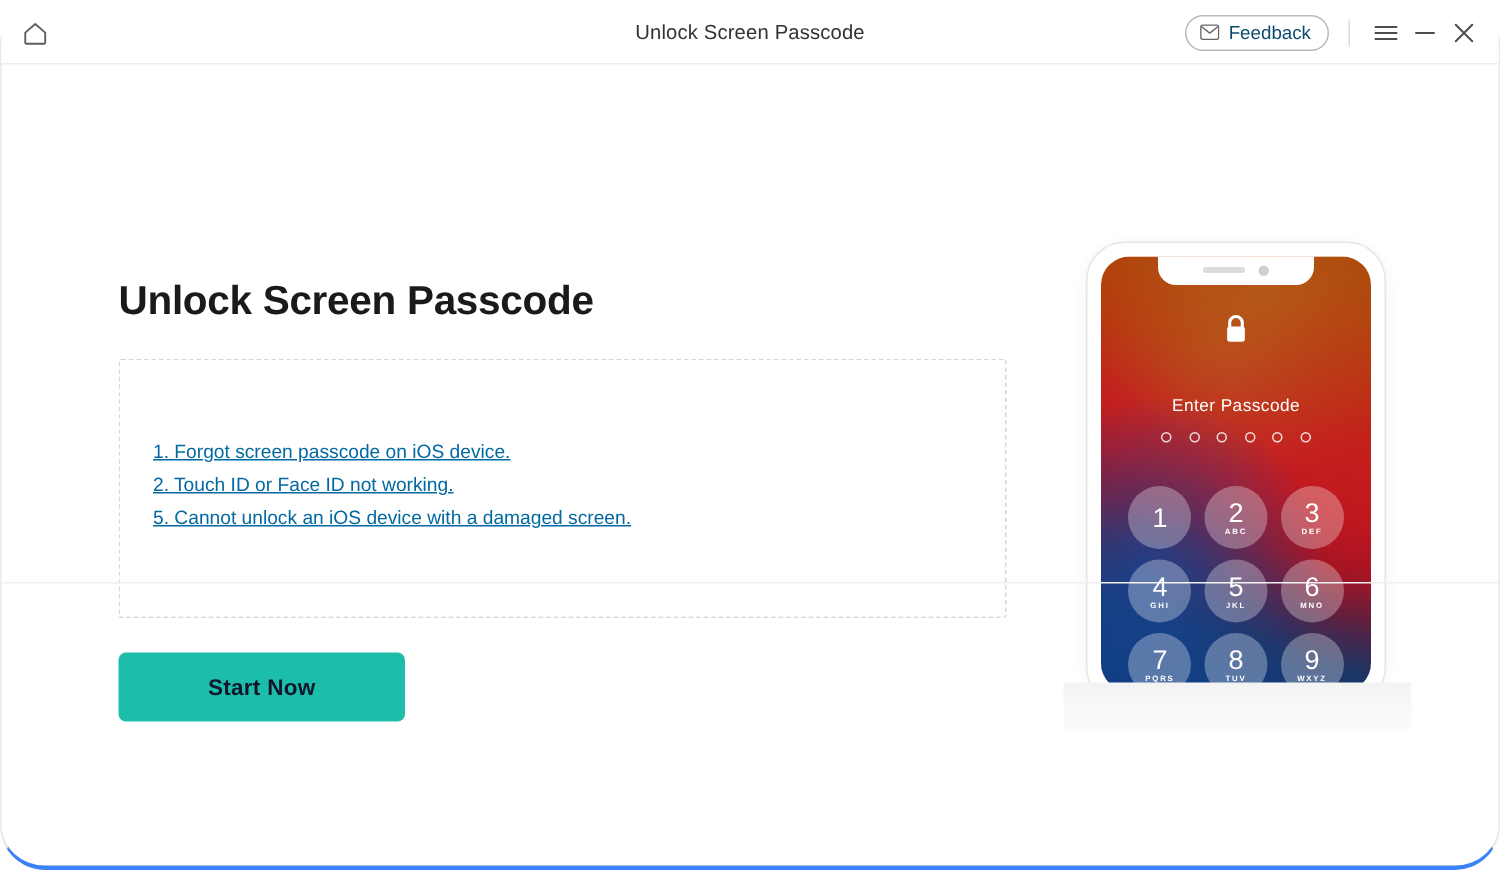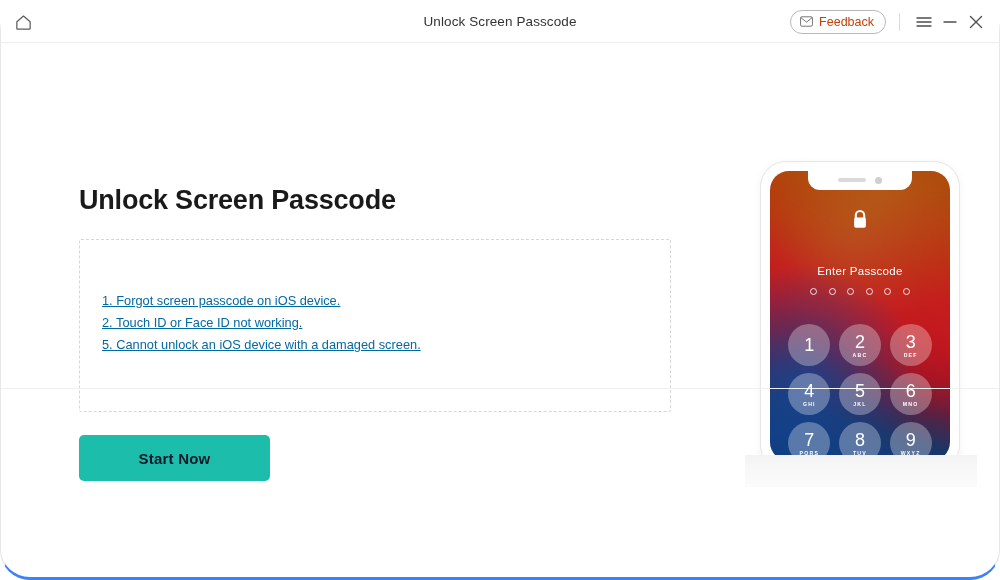--- a/index.html
+++ b/index.html
@@ -59,21 +59,21 @@
     gap: 6px;
     height: 24px;
     padding: 0 11px 0 9px;
     border: 1px solid #b9b9b9;
     border-radius: 12px;
     background: #ffffff;
     cursor: pointer;
   }
   .feedback-btn .label {
     font-size: 12.5px;
-    color: #c2410c;
+    color: #0c4a6e;
   }
   .divider-v {
     width: 1px;
     height: 18px;
     background: #dcdcdc;
     margin: 0 11px 0 13px;
   }
   .win-ctrl {
     width: 26px; height: 26px;
     display: flex; align-items: center; justify-content: center;
@@ -139,21 +139,21 @@
     font-family: "Liberation Sans", sans-serif;
     font-size: 15px;
     font-weight: bold;
     cursor: pointer;
     letter-spacing: 0.2px;
   }
 
   
   .phone-wrap {
     position: absolute;
-    left: 744px;
+    left: 708px;
     top: 110px;
     width: 232px;
     height: 330px;
   }
   .phone-frame {
     position: absolute;
     left: 15px;
     top: 8px;
     width: 200px;
     height: 310px;

